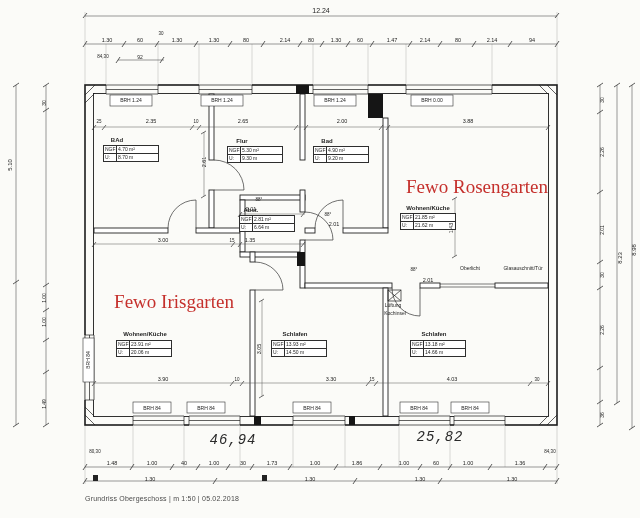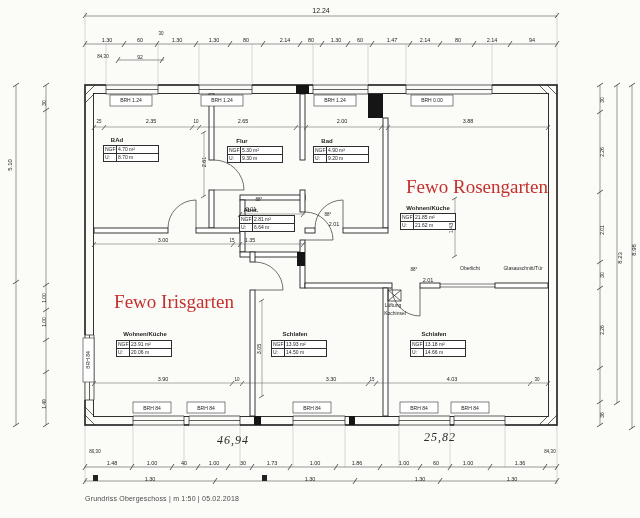--- a/index.html
+++ b/index.html
@@ -4,21 +4,21 @@
 <style>
   *{margin:0;padding:0;box-sizing:border-box}
   html,body{background:#e9e9e6}
   body{font-family:"Liberation Sans","DejaVu Sans",sans-serif}
   .canvas{position:relative;width:640px;height:518px;background:#fbfbf8;overflow:hidden}
   .canvas svg{position:absolute;left:0;top:0}
   .lbl{position:absolute;transform:translate(-50%,-50%);font-size:5.5px;color:#1e1e1e;white-space:nowrap;line-height:1}
   .rot{transform:translate(-50%,-50%) rotate(-90deg)}
   .s45{font-size:4.5px}.s5{font-size:5px}.s6{font-size:6px}.s7{font-size:7px}
   .name{font-size:6px;font-weight:bold}
-  .hand{font-family:Liberation Serif, serif;font-style:italic;font-size:12px;color:#2b2b2b;letter-spacing:1px}
+  .hand{font-family:Liberation Mono, monospace;font-style:italic;font-size:14px;color:#2b2b2b;letter-spacing:1px}
   .stamp{font-family:"Liberation Serif","DejaVu Serif",serif;font-size:19px;color:#c5302c}
   .ftr{transform:translate(0,-50%);font-size:7px;color:#4a4a4a;letter-spacing:.2px}
   .roombox{position:absolute;width:56px;border:.8px solid #2e2e2e;background:rgba(255,255,255,.92);font-size:5px;color:#1e1e1e;line-height:1}
   .rrow{display:flex}
   .rrow+.rrow{border-top:.8px solid #2e2e2e}
   .rk{width:13px;border-right:.8px solid #2e2e2e;padding:1px}
   .rv{flex:1;padding:1px}
 </style>
 </head>
 <body>

